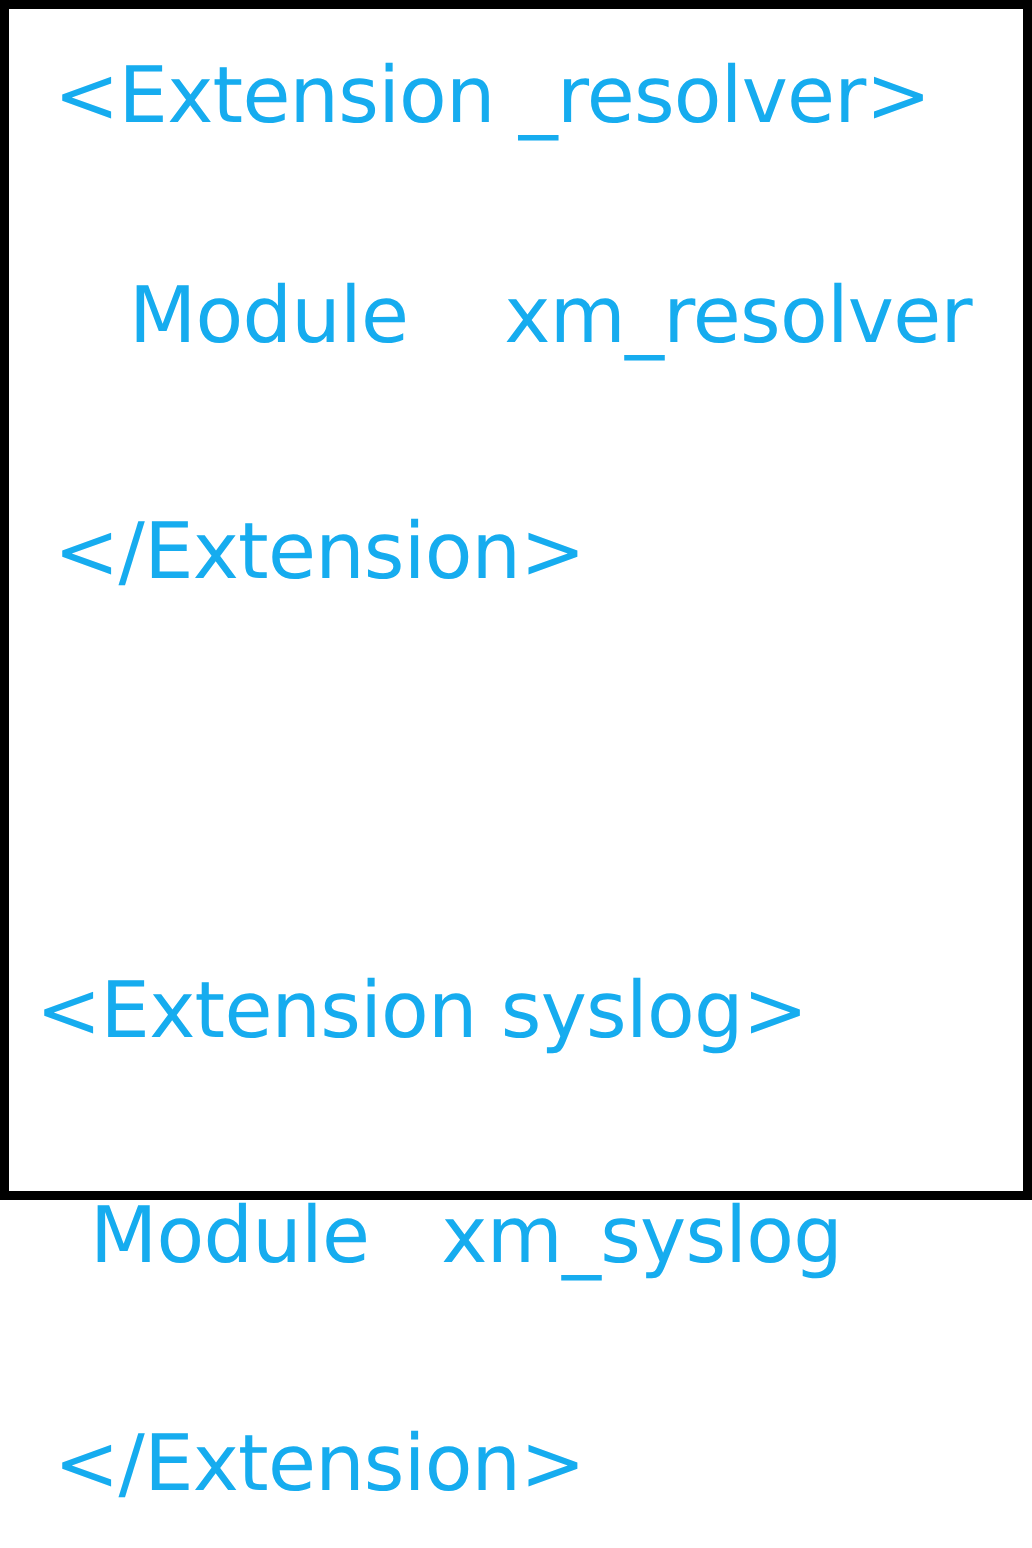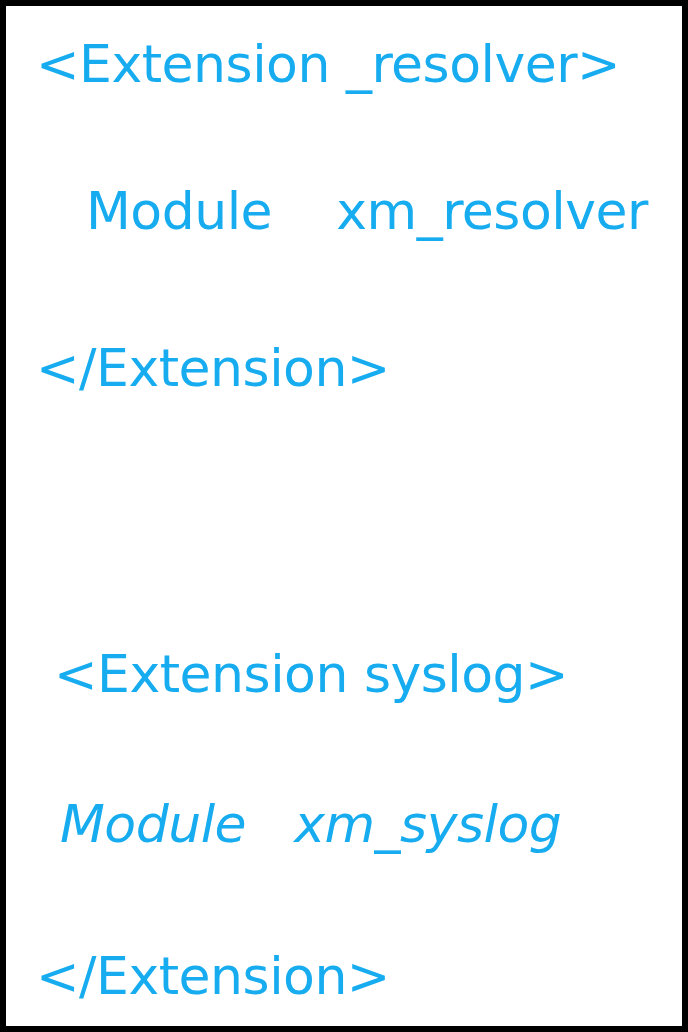--- a/index.html
+++ b/index.html
@@ -11,21 +11,21 @@
     width: 688px;
     height: 1032px;
     overflow: hidden;
     font-family: "DejaVu Sans", sans-serif;
   }
 
   #config-canvas {
     position: relative;
     box-sizing: border-box;
     width: 688px;
-    height: 1032px;
+    height: 800px;
     background: #ffffff;
     border: 6px solid #000000;
   }
 
   .config-block {
     position: absolute;
     left: 0;
     right: 0;
   }
 
@@ -43,22 +43,22 @@
     letter-spacing: -0.5px;
     -webkit-font-smoothing: antialiased;
   }
 
   
   #block-resolver .line-0 { left: 30px; top: 26px; }
   #block-resolver .line-1 { left: 80px; top: 173px; }
   #block-resolver .line-2 { left: 30px; top: 330px; }
 
   
-  #block-syslog .line-0 { left: 48px; top: 26px; }
-  #block-syslog .line-1 { left: 54px; top: 176px; font-style: italic; }
+  #block-syslog .line-0 { left: 18px; top: 26px; }
+  #block-syslog .line-1 { left: 54px; top: 176px; }
   #block-syslog .line-2 { left: 30px; top: 328px; }
 
   .spacer-gap {
     position: absolute;
     left: 0;
     top: 410px;
     width: 100%;
     height: 200px;
     pointer-events: none;
   }

